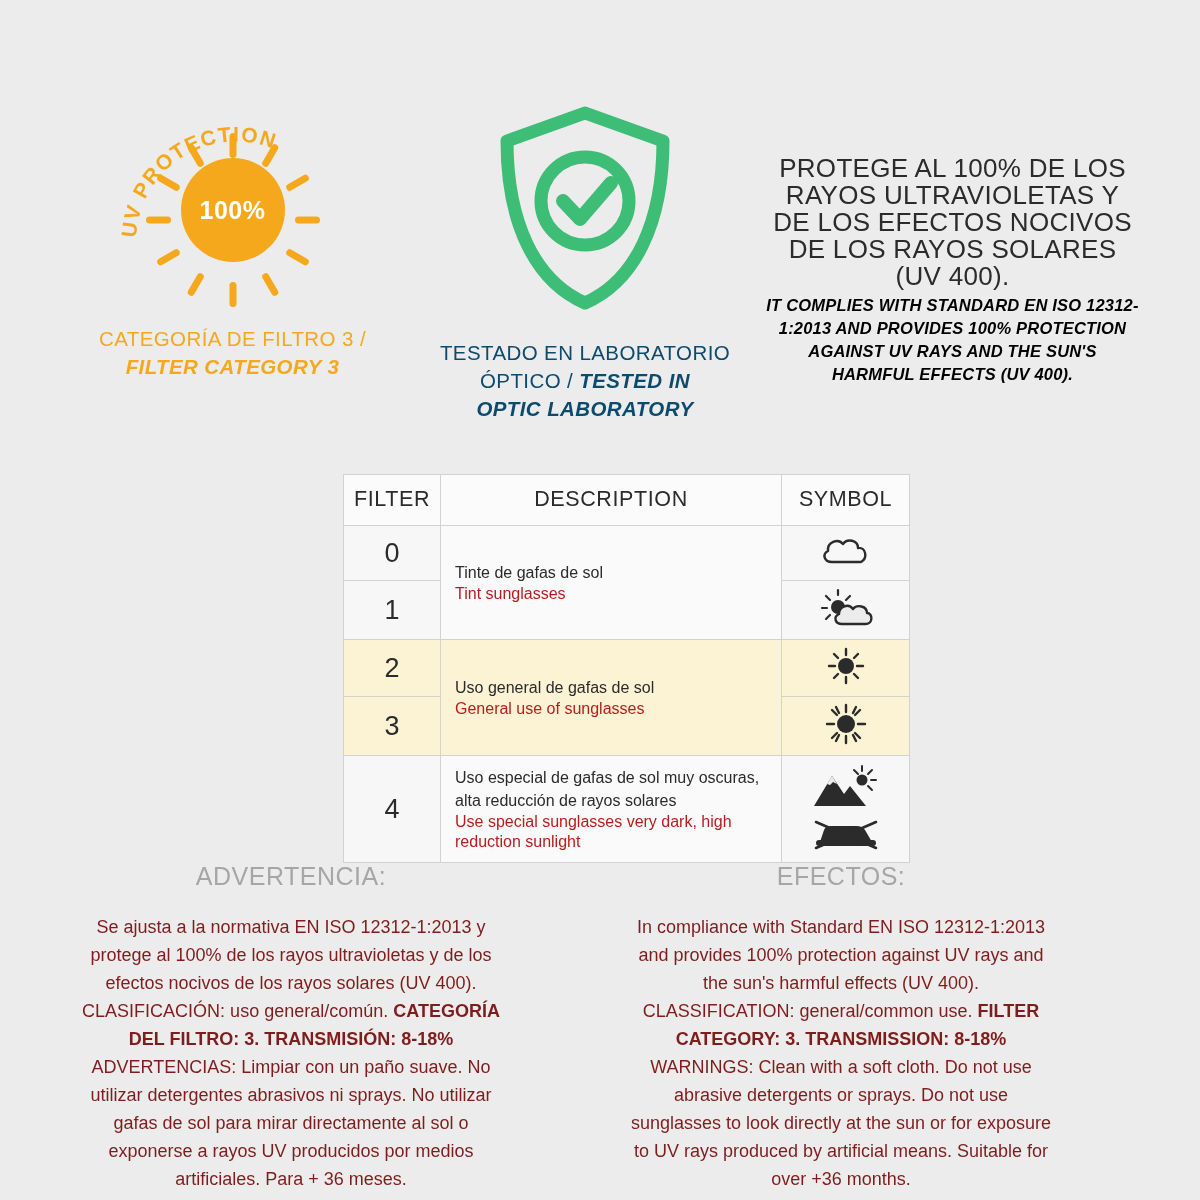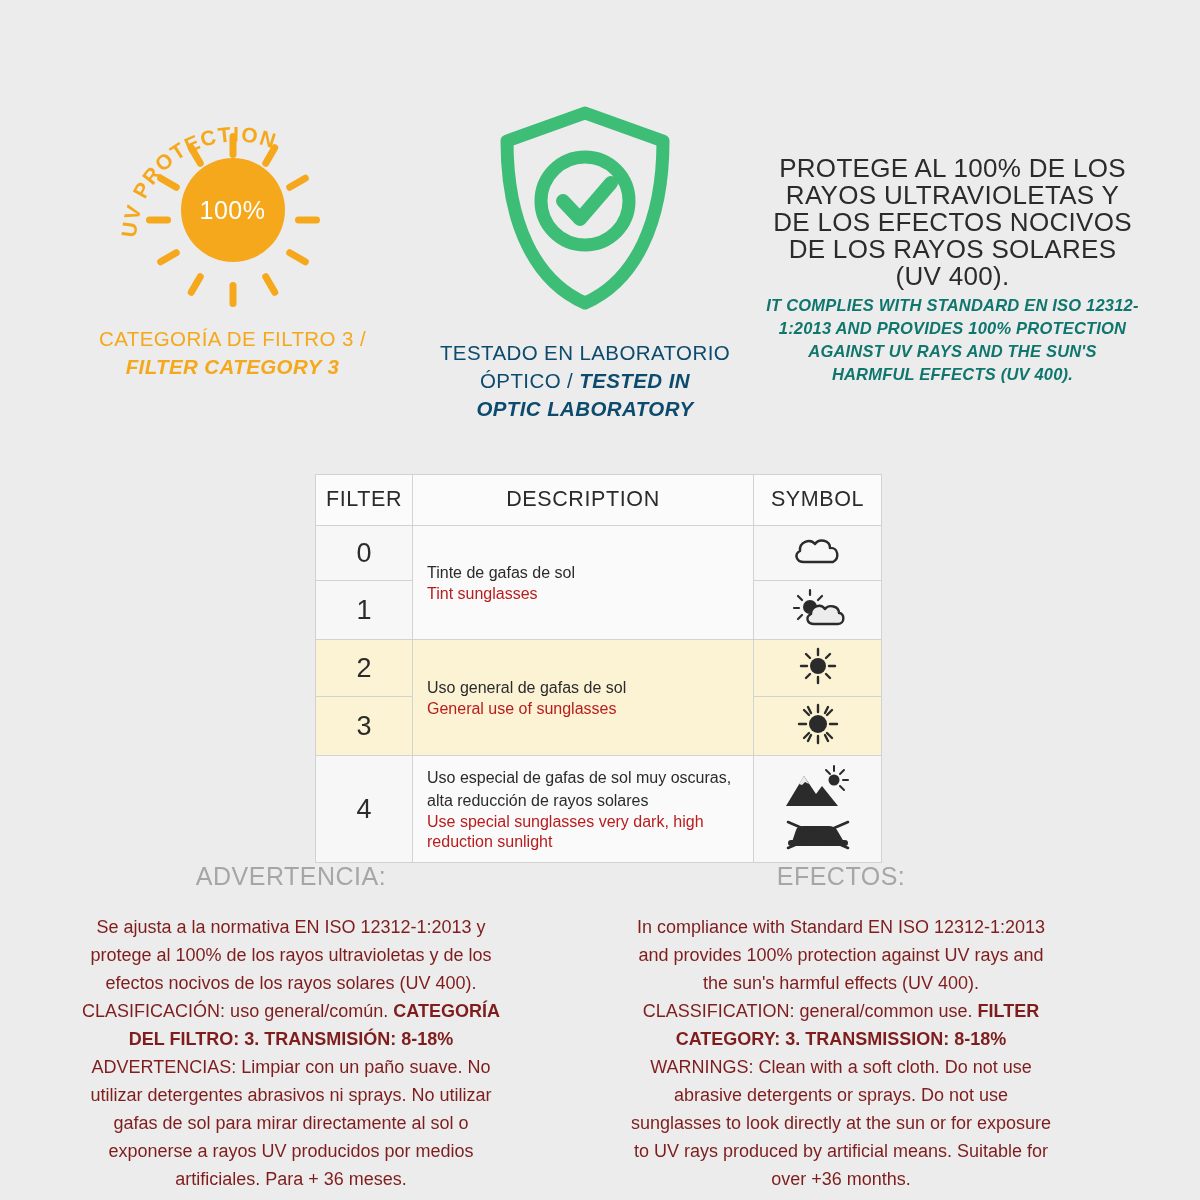--- a/index.html
+++ b/index.html
@@ -62,21 +62,21 @@
     height: 104px;
     border-radius: 50%;
     background: #f5a81c;
     display: flex;
     align-items: center;
     justify-content: center;
   }
   .sun-pct {
     color: #fff;
     font-size: 25px;
-    font-weight: normal;
+    font-weight: bold;
     letter-spacing: 0.5px;
     font-family: "Liberation Sans", sans-serif;
   }
   .ray {
     position: absolute;
     left: 50%;
     top: 50%;
     width: 7px;
     height: 25px;
     background: #f5a81c;
@@ -135,36 +135,37 @@
     letter-spacing: 0.3px;
     color: #2b2b2b;
     font-weight: normal;
   }
   .rt-sub {
     font-size: 16.5px;
     line-height: 23px;
     font-style: italic;
     font-weight: bold;
     letter-spacing: 0.2px;
-    color: #0f766e;
+    color: #000000;
     margin-top: 4px;
   }
 
   
   .table-wrap {
     position: absolute;
     left: 315px;
     top: 474px;
     width: 565px;
   }
   table.filters {
     border-collapse: collapse;
     width: 565px;
     background: #f7f7f7;
     table-layout: fixed;
+    margin-left: 28px;
   }
   table.filters td, table.filters th {
     border: 1px solid #d2d2d2;
     vertical-align: middle;
   }
   .th-row th {
     background: #fbfbfb;
     font-size: 21.5px;
     font-weight: normal;
     letter-spacing: 0.6px;

